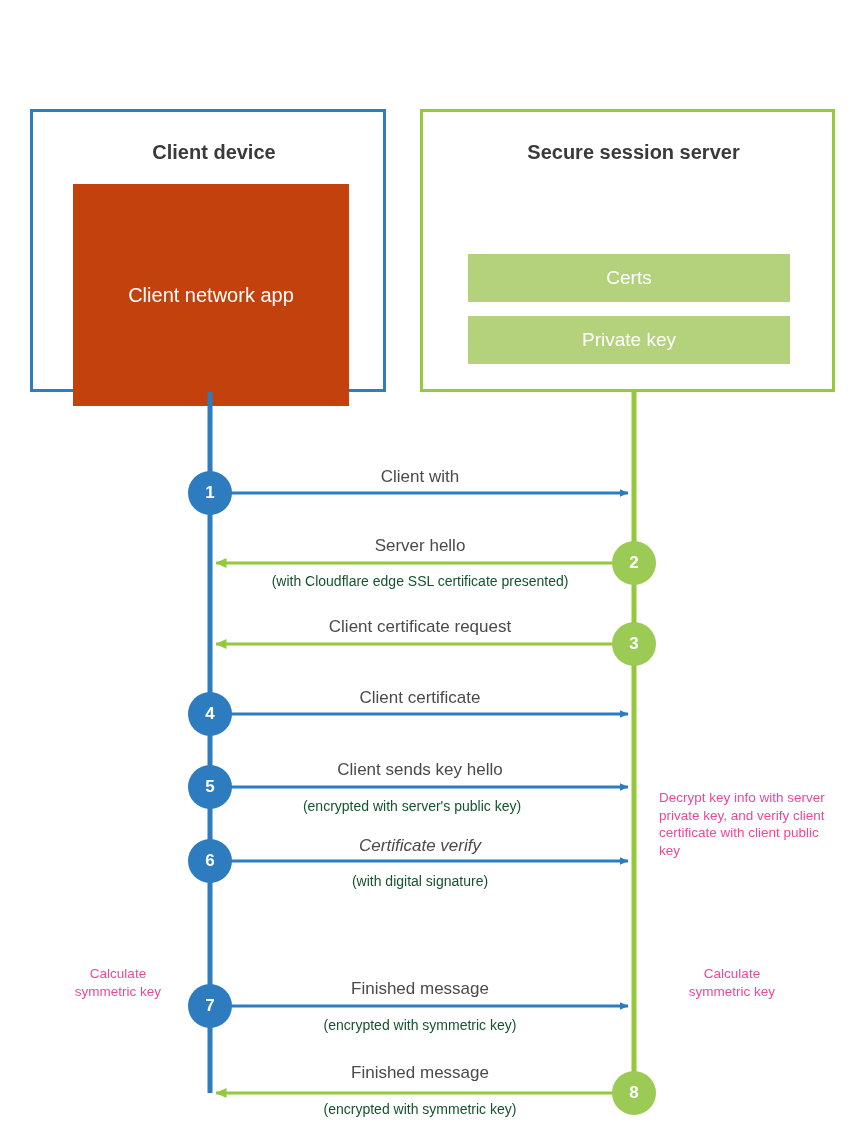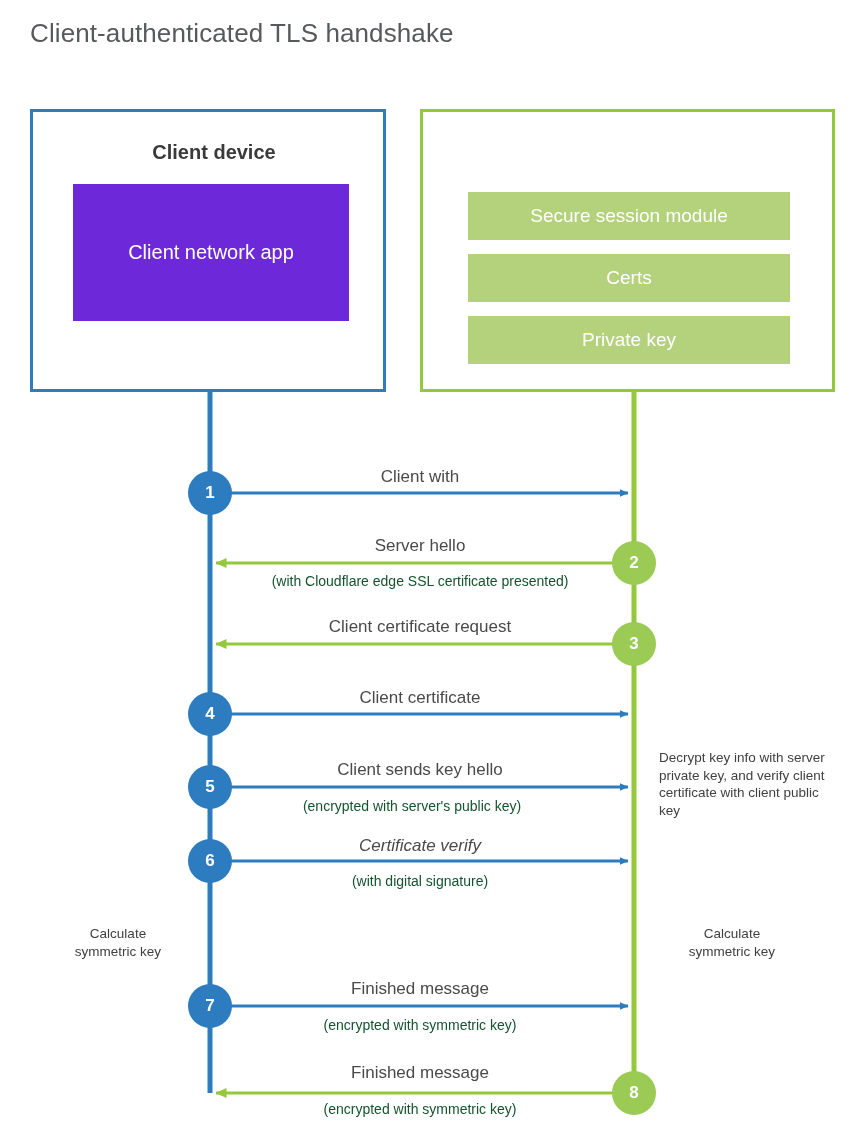--- a/index.html
+++ b/index.html
@@ -19,22 +19,22 @@
   
   .party-box{position:absolute;background:#ffffff;box-sizing:border-box;}
   #client-box{left:30px;top:109px;width:356px;height:283px;border:3px solid #2E7DBE;}
   #server-box{left:420px;top:109px;width:415px;height:283px;border:3px solid #94C83D;}
   .party-title{
     position:absolute;left:12px;right:0;top:29px;text-align:center;
     font-size:20px;font-weight:bold;color:#3a3a3a;
   }
   
   #client-app{
-    position:absolute;left:40px;top:72px;width:276px;height:137px;
-    background:#6d28d9;display:flex;align-items:center;justify-content:center;
+    position:absolute;left:40px;top:72px;width:276px;height:222px;
+    background:#c2410c;display:flex;align-items:center;justify-content:center;
     text-align:center;color:#ffffff;font-size:20px;line-height:29px;font-weight:400;
   }
   
   .server-bar{
     position:absolute;left:45px;width:322px;height:48px;background:#B4D27C;
     display:flex;align-items:center;justify-content:center;
     color:#ffffff;font-size:19px;font-weight:400;
   }
   #server-bar-0{top:80px;}
   #server-bar-1{top:142px;}
@@ -48,40 +48,39 @@
   }
   .step-sub{
     position:absolute;text-align:center;font-size:14px;color:#14532d;
     white-space:nowrap;transform:translateX(-50%);
   }
   .step-num{
     position:absolute;font-size:17px;font-weight:bold;color:#ffffff;
     transform:translate(-50%,-50%);
   }
   .side-note{
-    position:absolute;font-size:13.5px;line-height:17.5px;color:#404040;
+    position:absolute;font-size:13.5px;line-height:17.5px;color:#ec4899;margin-top:40px;
   }
   #note-decrypt{left:659px;top:749px;width:180px;text-align:left;}
   #note-calc-client{left:58px;top:925px;width:120px;text-align:center;}
   #note-calc-server{left:672px;top:925px;width:120px;text-align:center;}
 </style>
 </head>
 <body>
 
 <div class="canvas">
 
-  <div id="page-title">Client-authenticated TLS handshake</div>
 
   <div class="party-box" id="client-box">
     <div class="party-title">Client device</div>
     <div id="client-app">Client network app</div>
   </div>
 
   <div class="party-box" id="server-box">
-    <div class="server-bar" id="server-bar-0">Secure session module</div>
+    <div class="party-title">Secure session server</div>
     <div class="server-bar" id="server-bar-1">Certs</div>
     <div class="server-bar" id="server-bar-2">Private key</div>
   </div>
 
   <svg id="sequence-svg" viewBox="0 0 865 1146">
     <defs>
       <marker id="arrow-blue-r" markerWidth="9" markerHeight="8" refX="8.5" refY="4" orient="auto" markerUnits="userSpaceOnUse">
         <path d="M0,0 L9,4 L0,8 z" fill="#2C7CBF"></path>
       </marker>
       <marker id="arrow-green-l" markerWidth="11" markerHeight="10" refX="10.5" refY="5" orient="auto" markerUnits="userSpaceOnUse">

